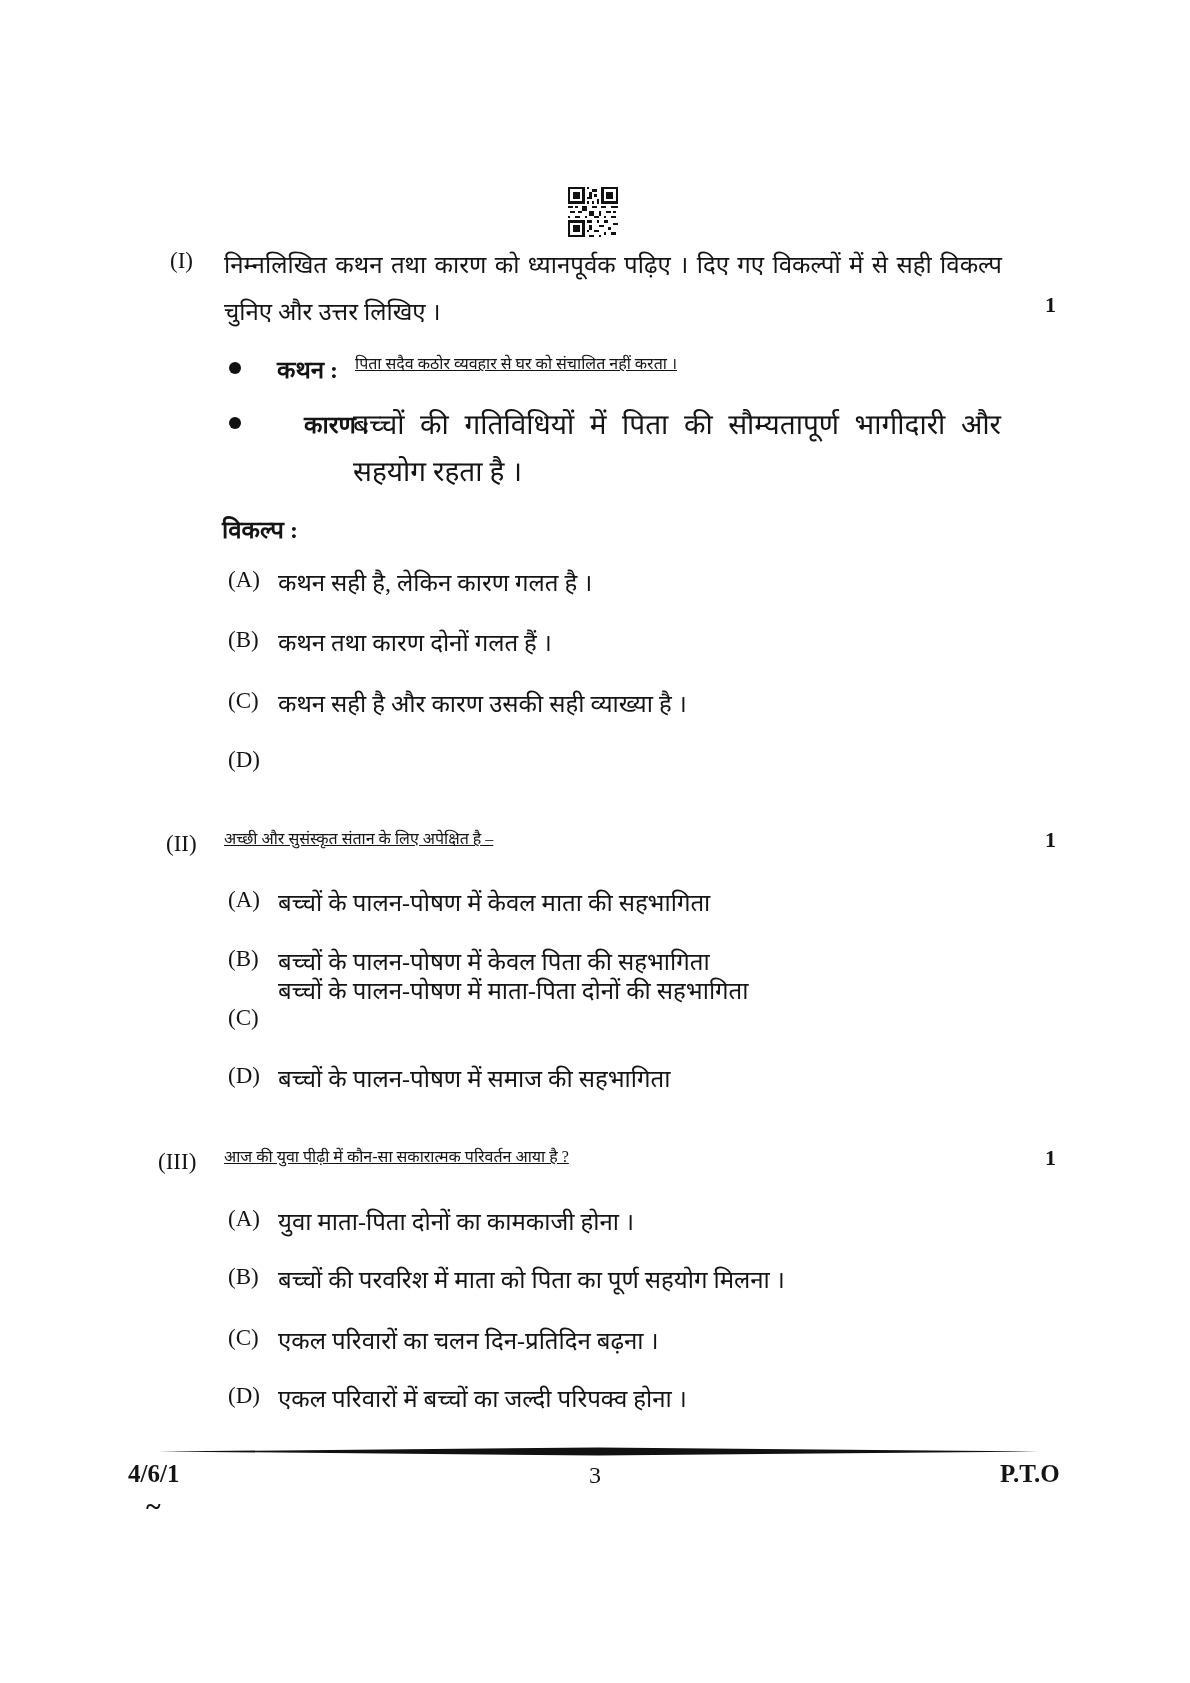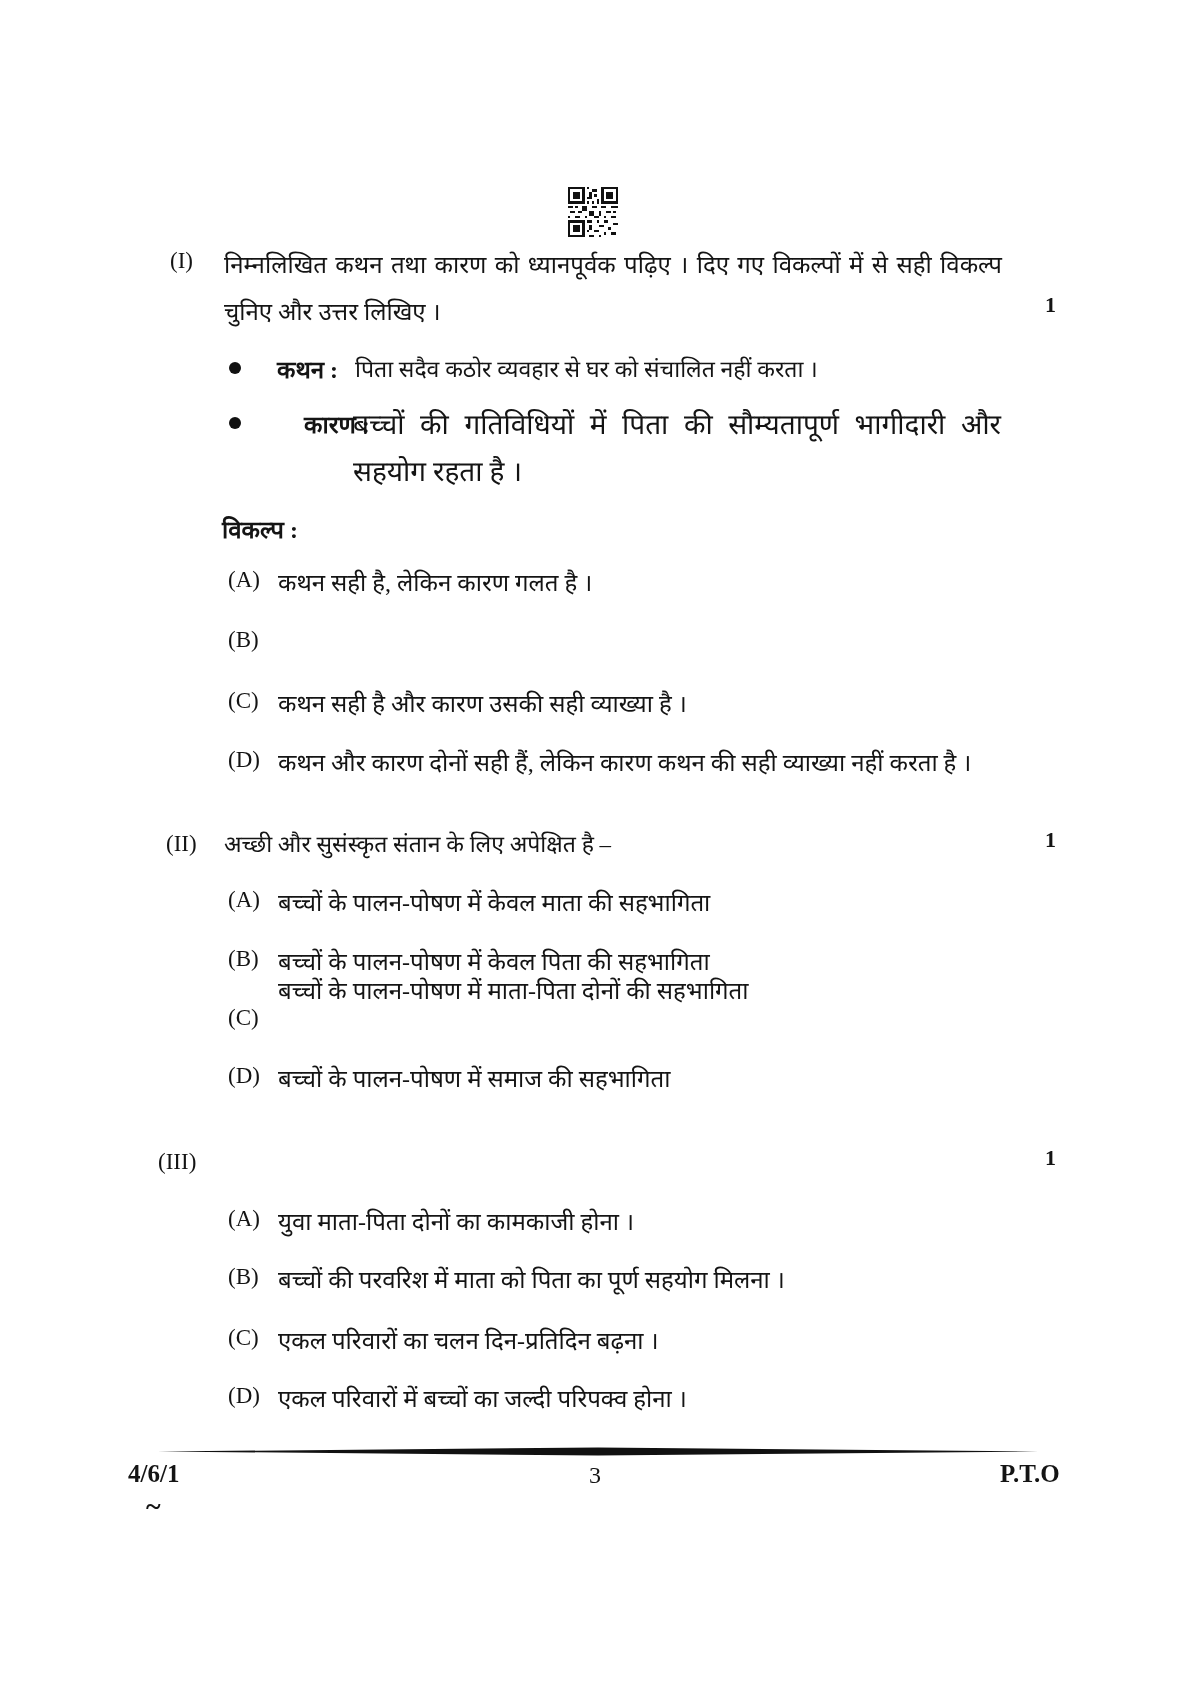--- a/index.html
+++ b/index.html
@@ -21,22 +21,23 @@
   .qnum {
     font-size: 23px;
     white-space: nowrap;
   }
   .qtext {
     font-size: 24px;
     line-height: 47px;
     text-align: justify;
   }
   .single {
-    font-size: 23px;
-    white-space: nowrap;
+    font-size: 16px;
+    white-space: nowrap;
+    text-decoration: underline;
   }
   .marks {
     font-size: 22px;
     font-weight: bold;
   }
   .bullet-dot {
     width: 12px;
     height: 12px;
     border-radius: 50%;
     background: #111;
@@ -160,44 +161,45 @@
   <div class="abs bullet-dot" style="left:229px; top:417px;"></div>
   <div class="abs blabel" style="left:277px; top:407px;margin-left:27px;">कारण :</div>
   <div class="abs btext" style="left:353px; top:401px; width:648px;">बच्चों की गतिविधियों में पिता की सौम्यतापूर्ण भागीदारी और सहयोग रहता है ।</div>
 
   <div class="abs opts-heading" style="left:222px; top:512px;">विकल्प :</div>
 
   <div class="abs opt-label" style="left:228px; top:567px;">(A)</div>
   <div class="abs opt-text" style="left:278px; top:565px;">कथन सही है, लेकिन कारण गलत है ।</div>
 
   <div class="abs opt-label" style="left:228px; top:627px;">(B)</div>
+  <div class="abs opt-text" style="left:278px; top:625px;">कथन तथा कारण दोनों गलत हैं ।</div>
 
   <div class="abs opt-label" style="left:228px; top:688px;">(C)</div>
   <div class="abs opt-text" style="left:278px; top:686px;">कथन सही है और कारण उसकी सही व्याख्या है ।</div>
 
   <div class="abs opt-label" style="left:228px; top:747px;">(D)</div>
-  <div class="abs opt-text" style="left:278px; top:745px;">कथन और कारण दोनों सही हैं, लेकिन कारण कथन की सही व्याख्या नहीं करता है ।</div>
 
   <div class="abs qnum" style="left:166px; top:831px;">(II)</div>
   <div class="abs single" style="left:224px; top:827px;">अच्छी और सुसंस्कृत संतान के लिए अपेक्षित है –</div>
   <div class="abs marks" style="left:1045px; top:827px;">1</div>
 
   <div class="abs opt-label" style="left:228px; top:887px;">(A)</div>
   <div class="abs opt-text" style="left:278px; top:885px;">बच्चों के पालन-पोषण में केवल माता की सहभागिता</div>
 
   <div class="abs opt-label" style="left:228px; top:946px;">(B)</div>
   <div class="abs opt-text" style="left:278px; top:944px;">बच्चों के पालन-पोषण में केवल पिता की सहभागिता</div>
 
   <div class="abs opt-label" style="left:228px; top:1005px;">(C)</div>
   <div class="abs opt-text" style="left:278px; top:973px;">बच्चों के पालन-पोषण में माता-पिता दोनों की सहभागिता</div>
 
   <div class="abs opt-label" style="left:228px; top:1063px;">(D)</div>
   <div class="abs opt-text" style="left:278px; top:1061px;">बच्चों के पालन-पोषण में समाज की सहभागिता</div>
 
   <div class="abs qnum" style="left:158px; top:1149px;">(III)</div>
+  <div class="abs single" style="left:224px; top:1145px;">आज की युवा पीढ़ी में कौन-सा सकारात्मक परिवर्तन आया है ?</div>
   <div class="abs marks" style="left:1045px; top:1145px;">1</div>
 
   <div class="abs opt-label" style="left:228px; top:1206px;">(A)</div>
   <div class="abs opt-text" style="left:278px; top:1204px;">युवा माता-पिता दोनों का कामकाजी होना ।</div>
 
   <div class="abs opt-label" style="left:228px; top:1264px;">(B)</div>
   <div class="abs opt-text" style="left:278px; top:1262px;">बच्चों की परवरिश में माता को पिता का पूर्ण सहयोग मिलना ।</div>
 
   <div class="abs opt-label" style="left:228px; top:1325px;">(C)</div>
   <div class="abs opt-text" style="left:278px; top:1323px;">एकल परिवारों का चलन दिन-प्रतिदिन बढ़ना ।</div>

